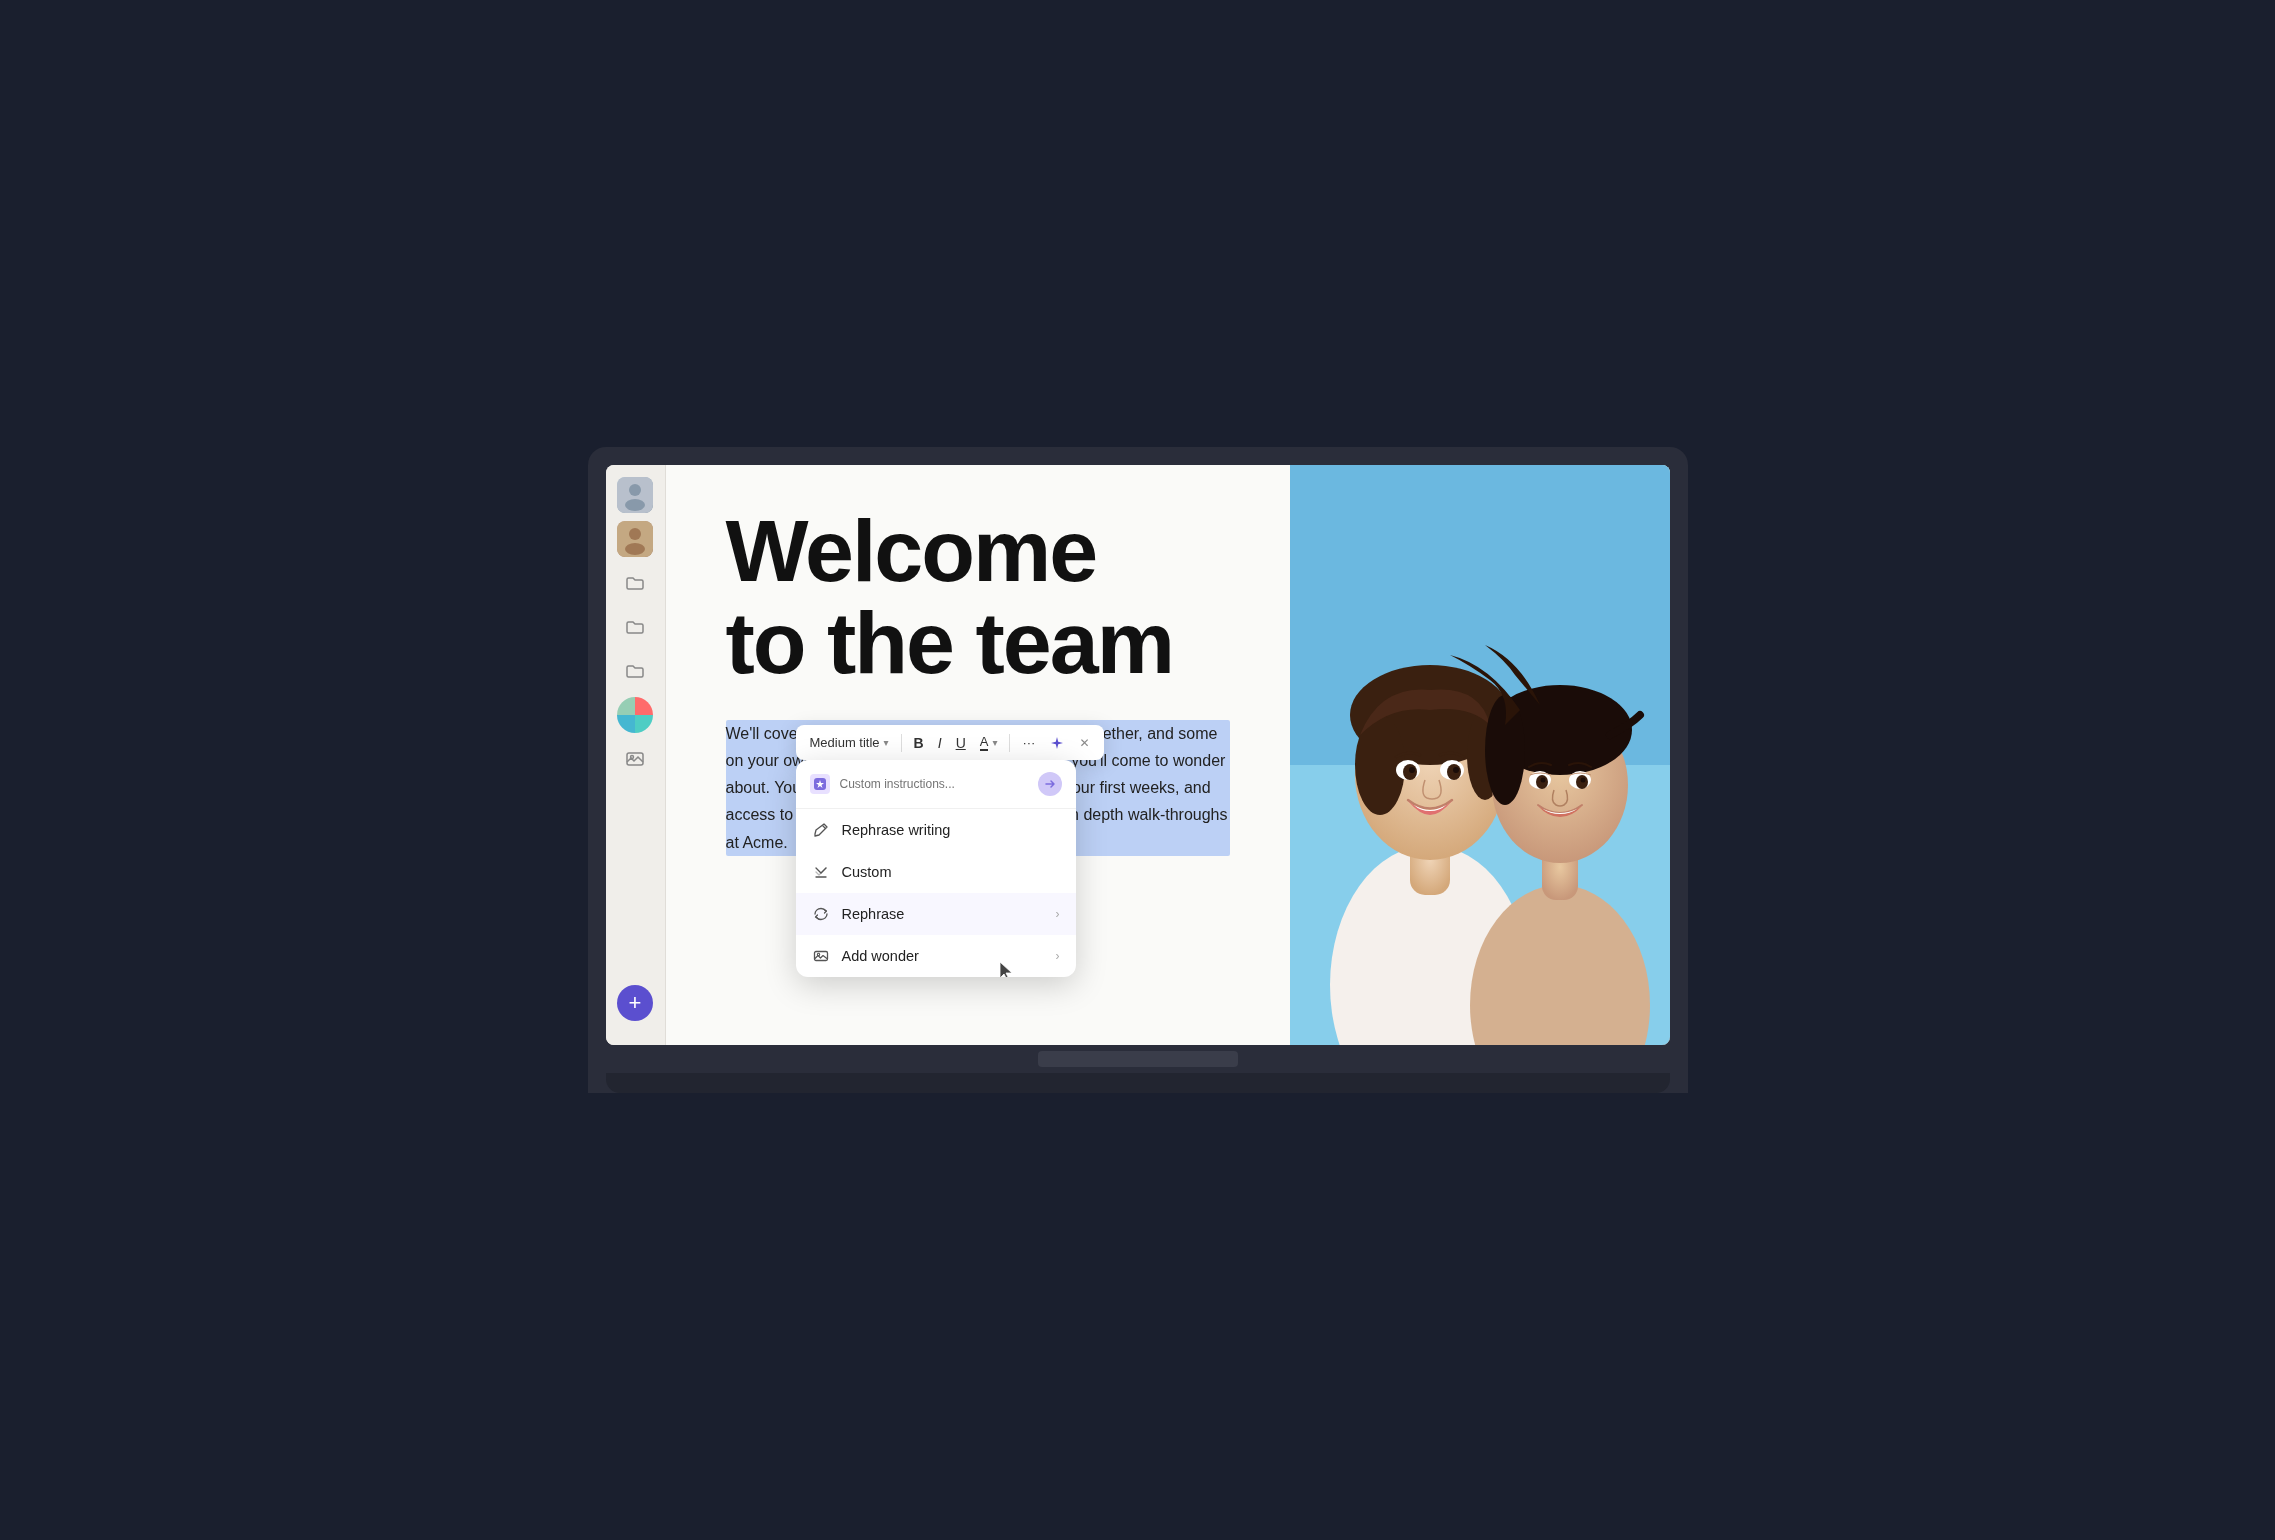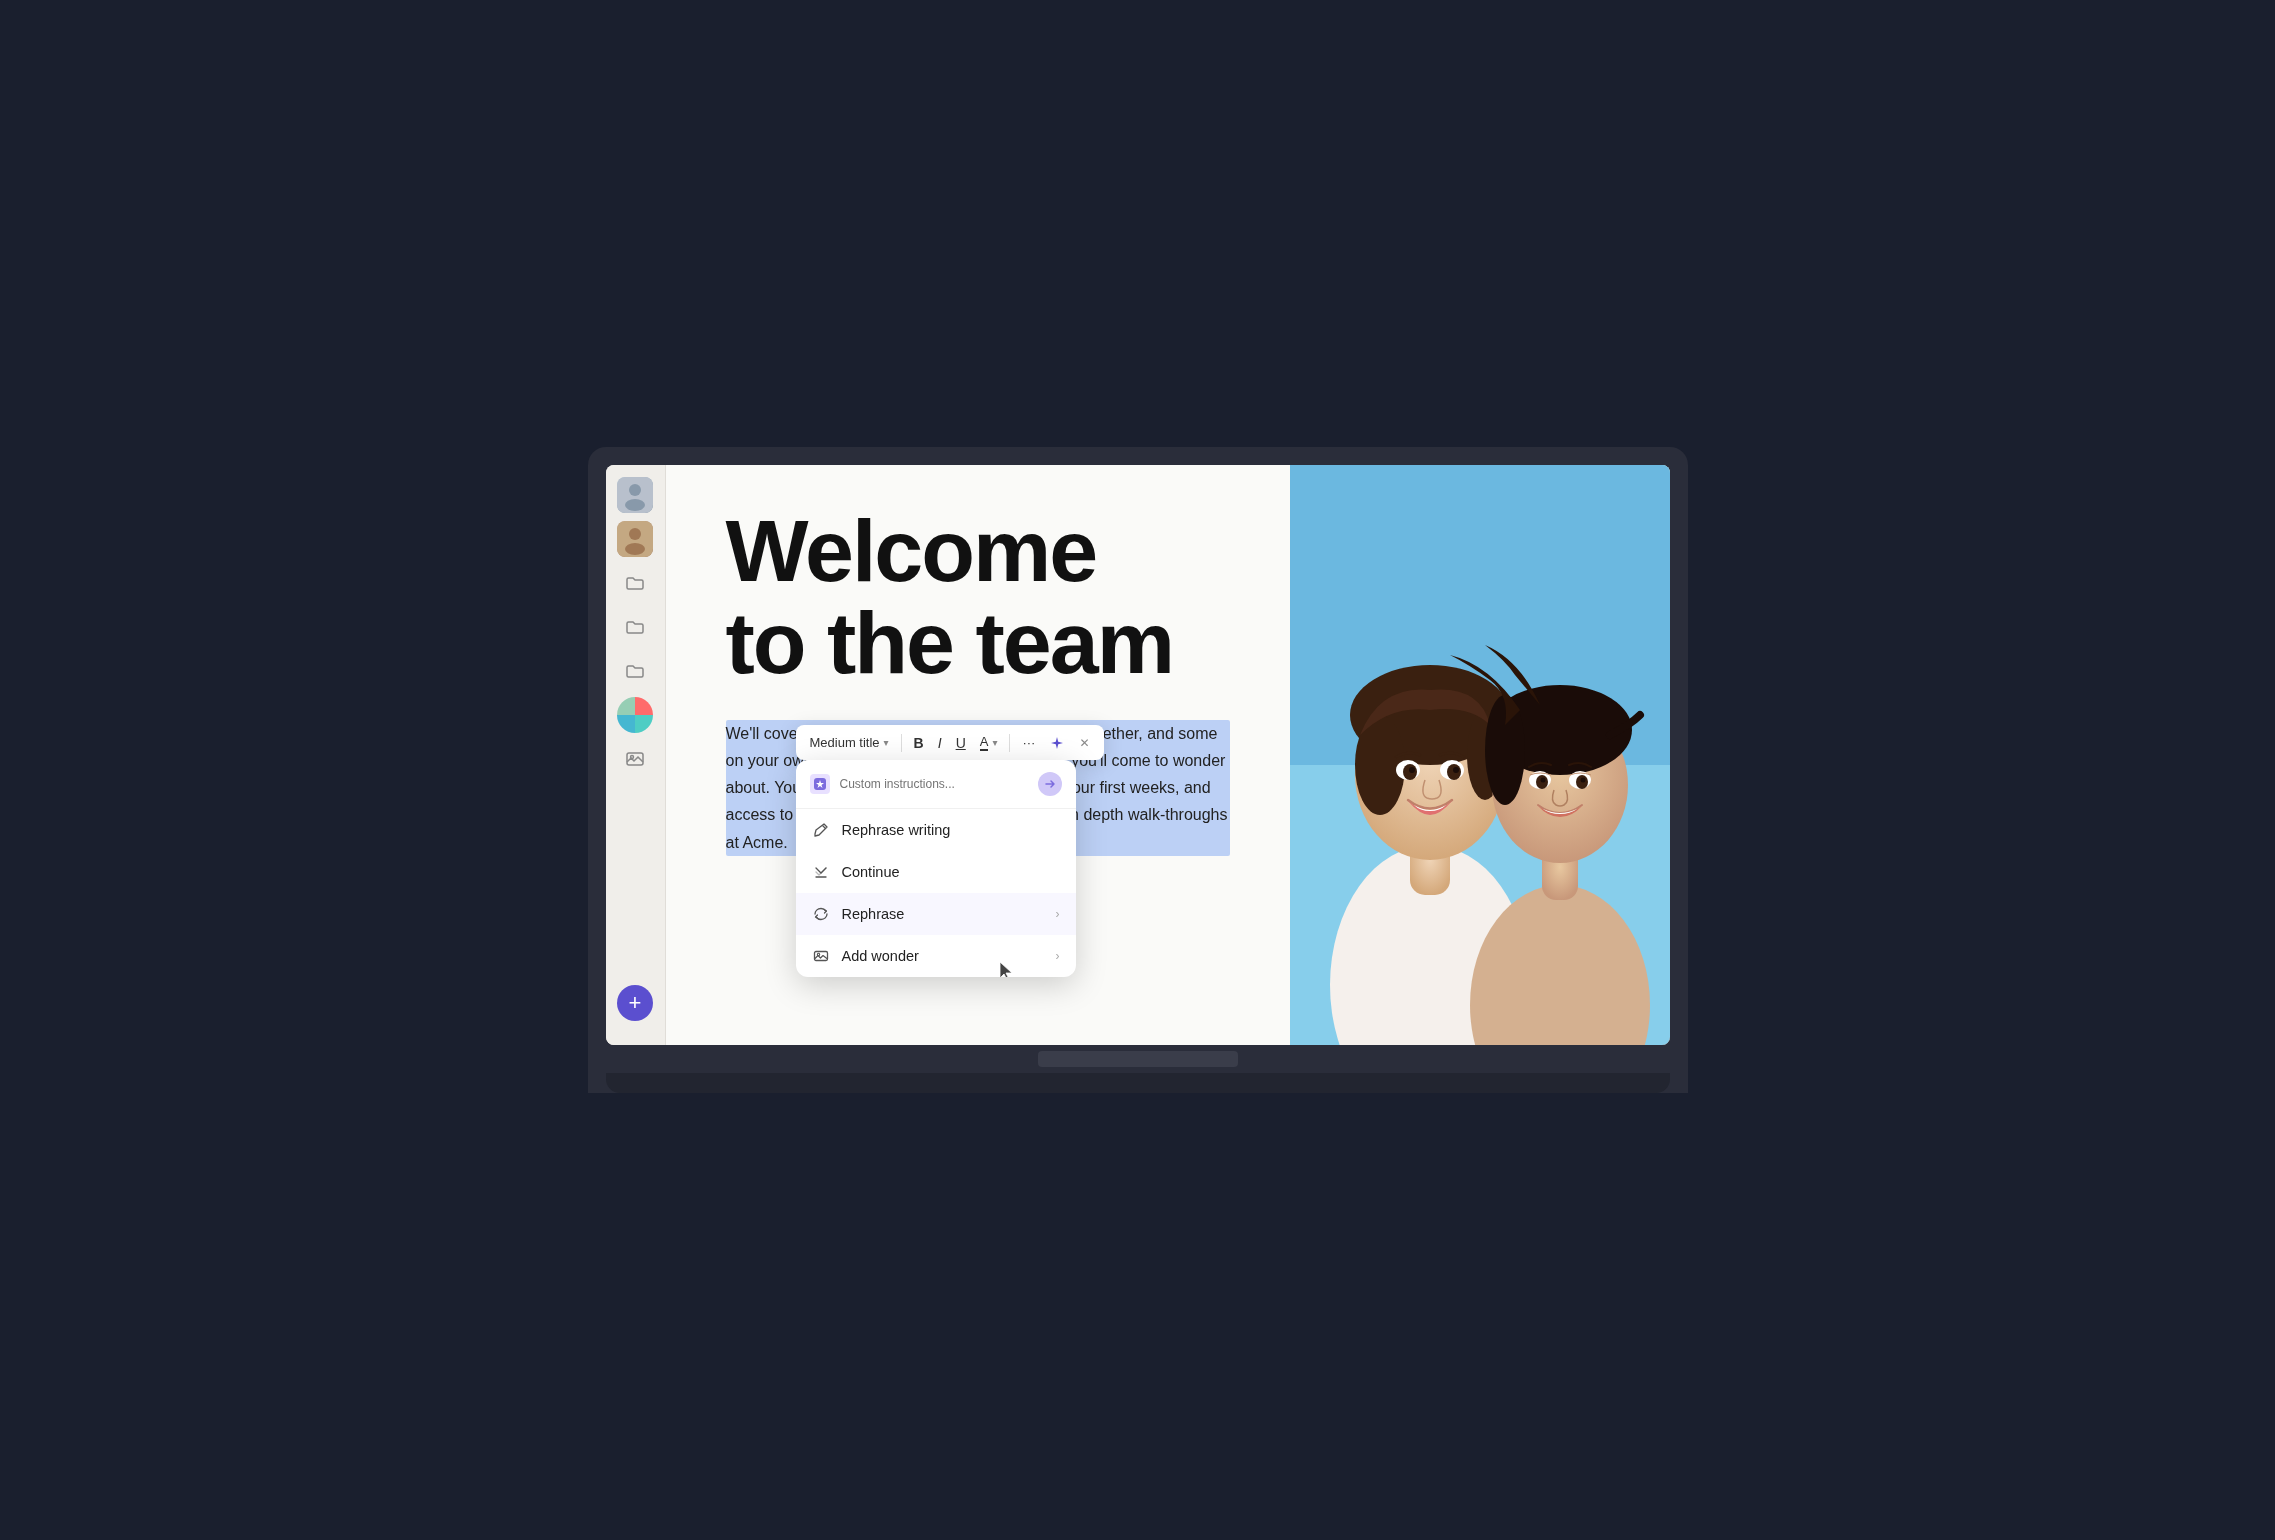--- a/index.html
+++ b/index.html
@@ -414,21 +414,21 @@
           </div>
 
           <div class="ai-menu-item">
             <div class="item-icon">
               <svg width="16" height="16" viewBox="0 0 16 16" fill="none">
                 <path d="M3 4L8 9L13 4" stroke="#555" stroke-width="1.3" stroke-linecap="round"></path>
                 <path d="M3 8L6 11L13 4" stroke="#555" stroke-width="1.3" stroke-linecap="round" stroke-linejoin="round" opacity="0.4"></path>
                 <line x1="3" y1="13" x2="13" y2="13" stroke="#555" stroke-width="1.3" stroke-linecap="round"></line>
               </svg>
             </div>
-            <span class="item-label">Continue</span>
+            <span class="item-label">Custom</span>
           </div>
 
           <div class="ai-menu-item" style="background: #f8f7ff;">
             <div class="item-icon">
               <svg width="16" height="16" viewBox="0 0 16 16" fill="none">
                 <path d="M2 8C2 5 4.5 2.5 8 2.5C10 2.5 11.8 3.5 13 5" stroke="#555" stroke-width="1.3" stroke-linecap="round"></path>
                 <path d="M14 8C14 11 11.5 13.5 8 13.5C6 13.5 4.2 12.5 3 11" stroke="#555" stroke-width="1.3" stroke-linecap="round"></path>
                 <path d="M11 3.5L13.5 5L11.5 7" stroke="#555" stroke-width="1.3" stroke-linecap="round" stroke-linejoin="round"></path>
                 <path d="M5 12.5L2.5 11L4.5 9" stroke="#555" stroke-width="1.3" stroke-linecap="round" stroke-linejoin="round"></path>
               </svg>

